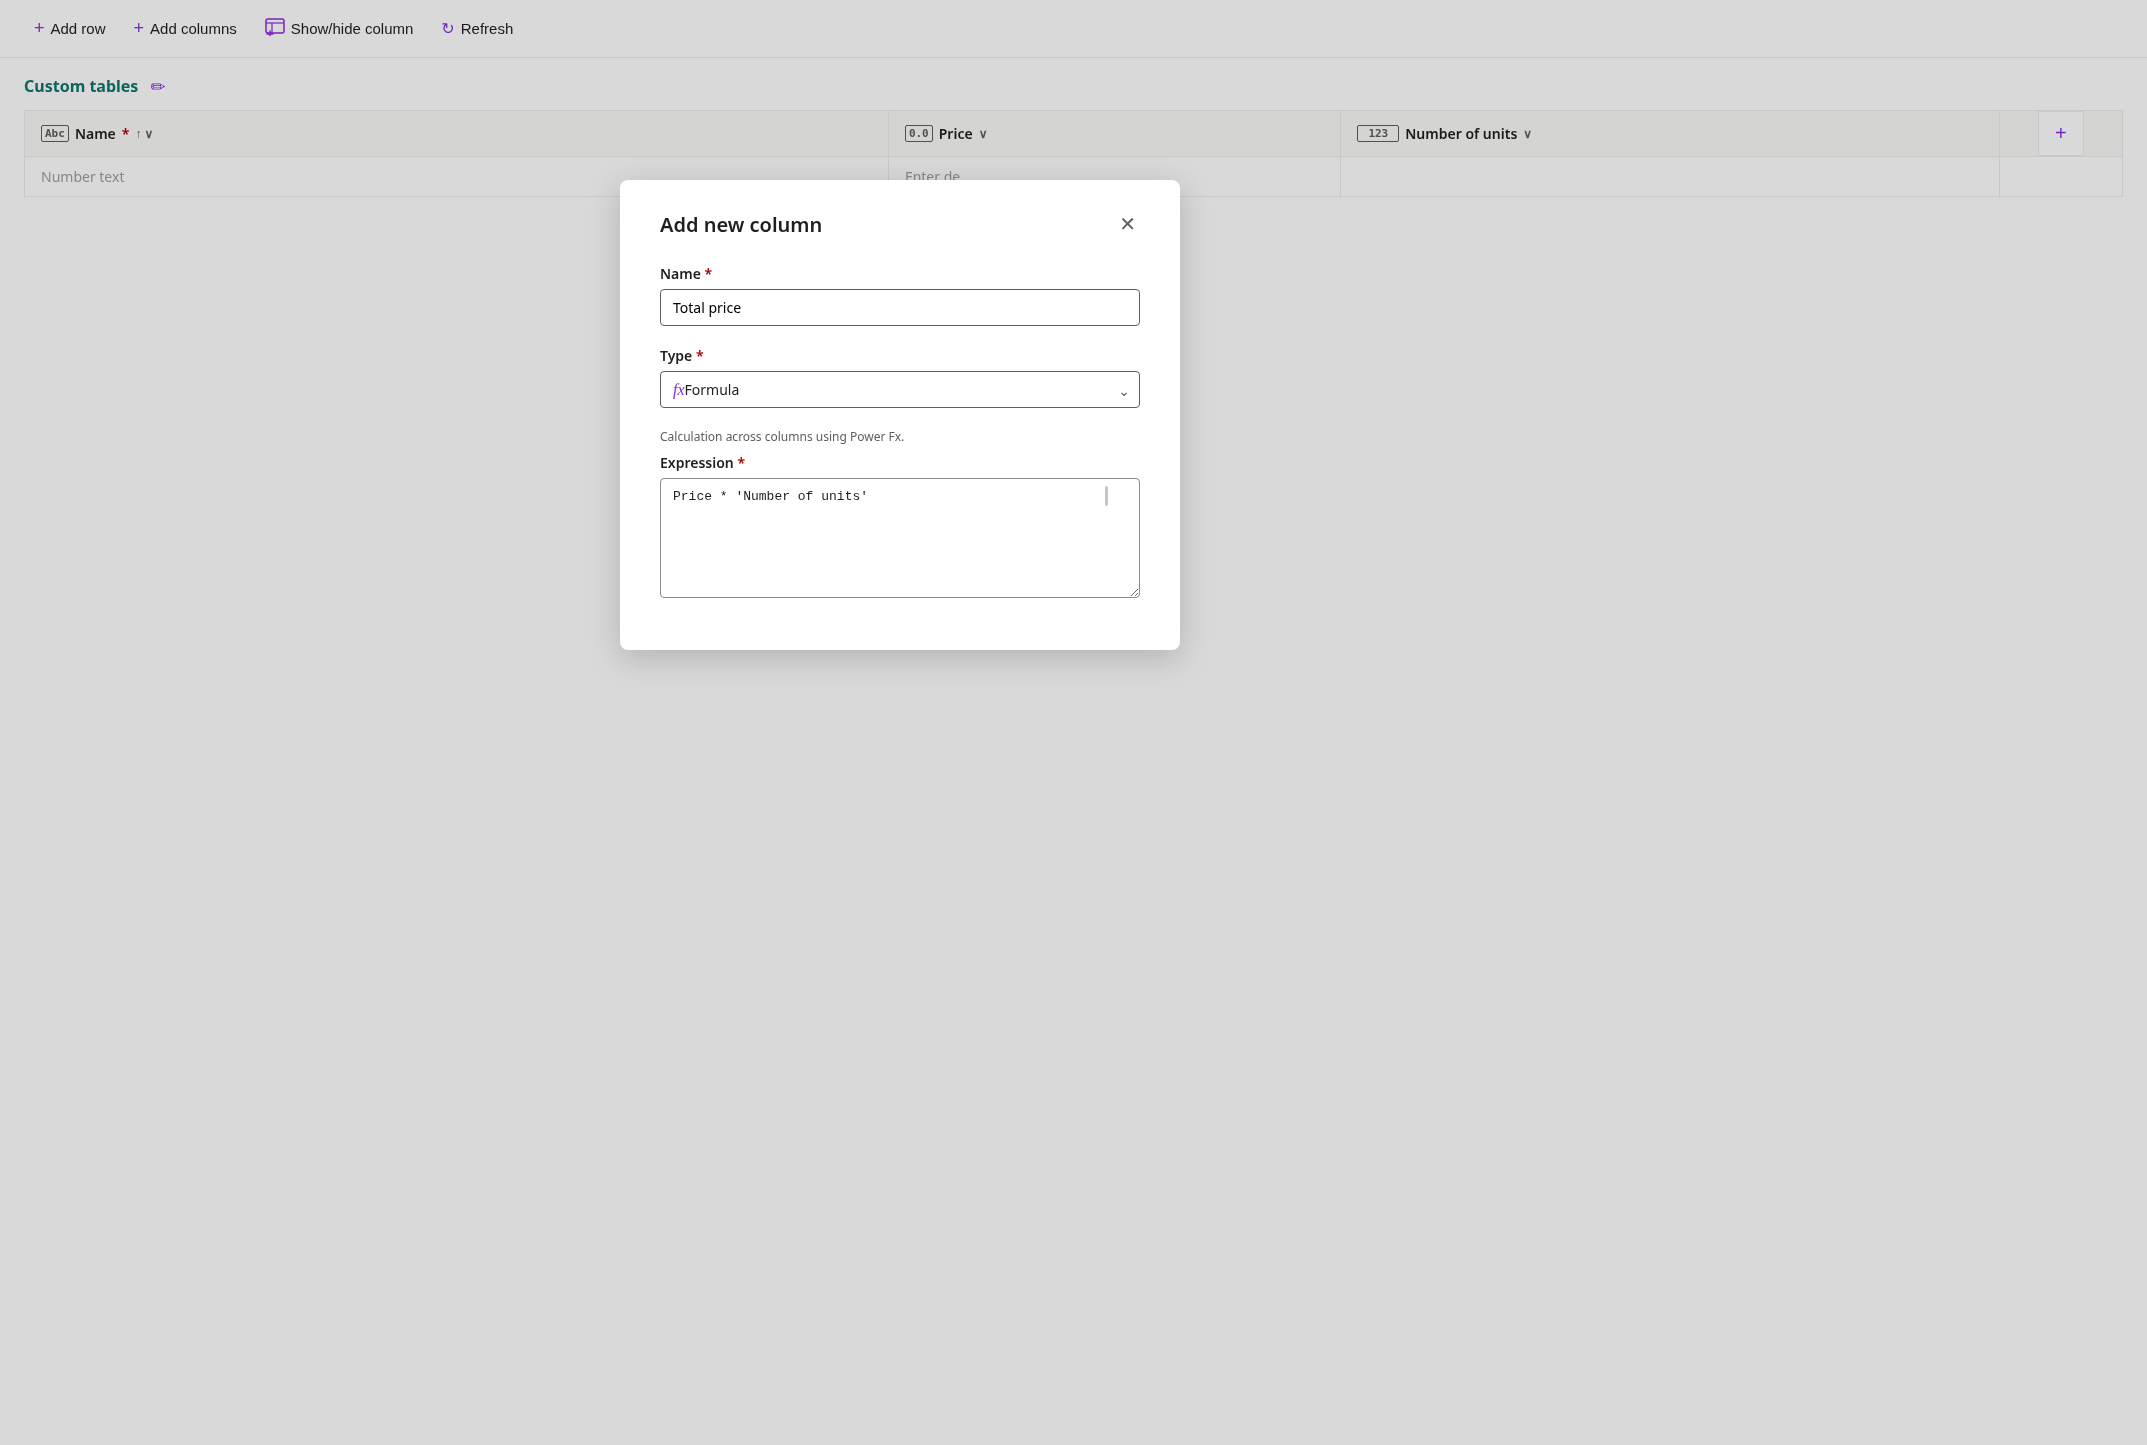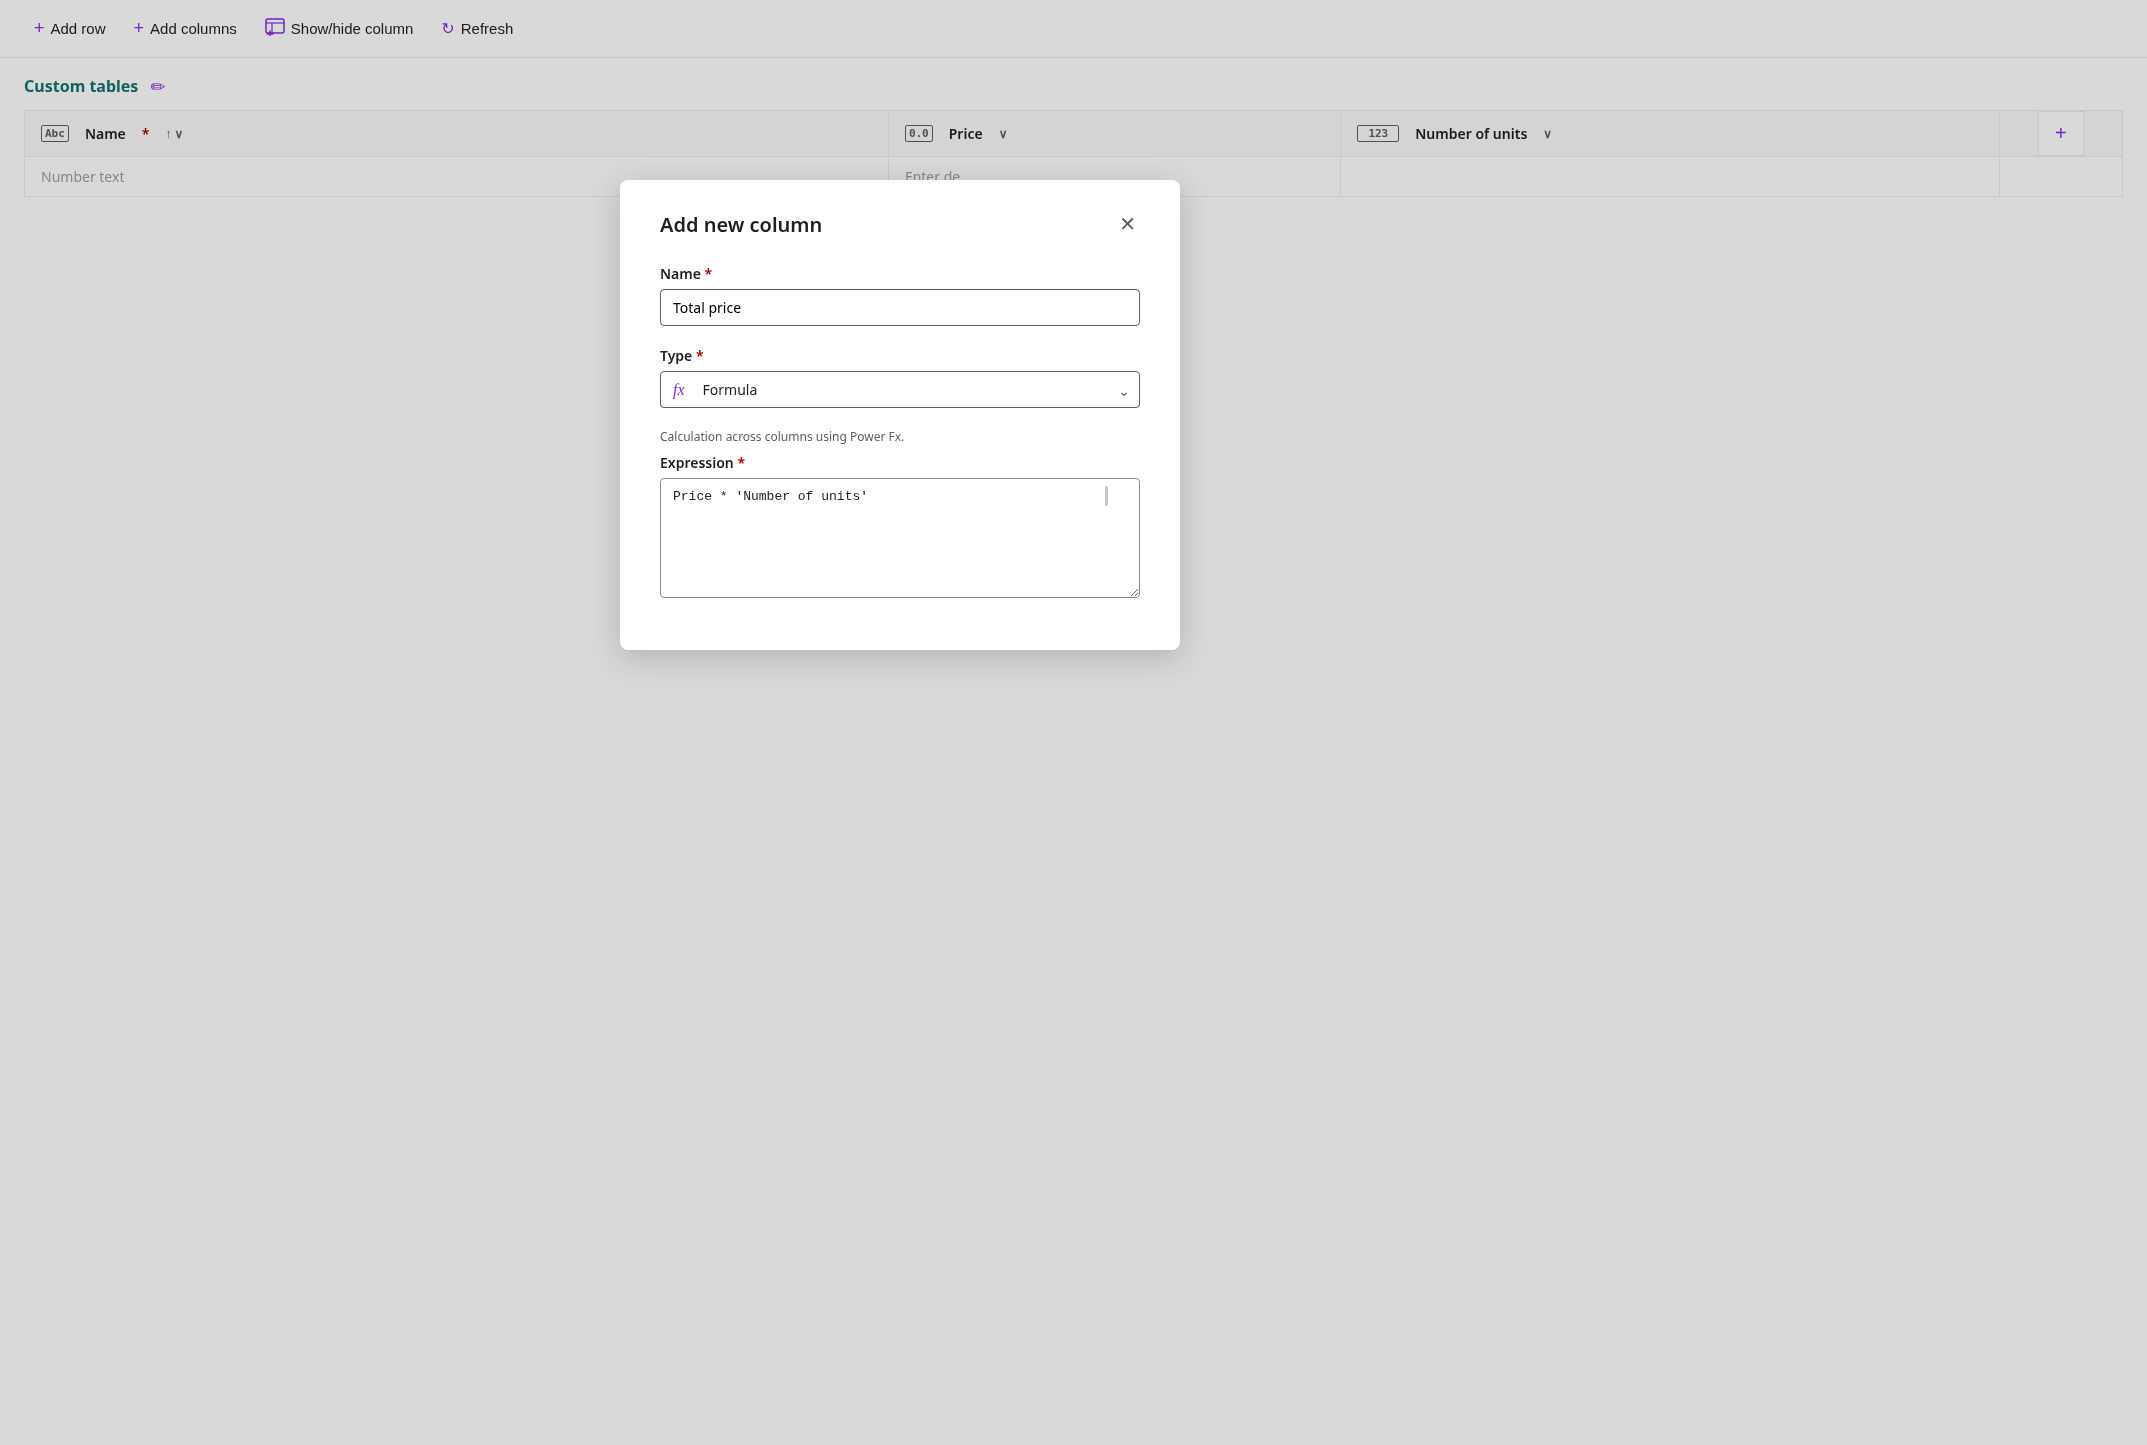--- a/index.html
+++ b/index.html
@@ -78,21 +78,21 @@
       padding: 10px 16px;
       text-align: left;
       font-weight: 600;
       font-size: 14px;
       background: #faf9f8;
       white-space: nowrap;
     }
     .table th .col-header {
       display: flex;
       align-items: center;
-      gap: 16px;
+      gap: 6px;
     }
     .table th .type-icon {
       font-size: 11px;
       border: 1px solid #605e5c;
       padding: 1px 3px;
       border-radius: 2px;
       color: #605e5c;
       font-family: monospace;
     }
     .table th .type-icon-num {
@@ -203,21 +203,21 @@
     .form-select-display {
       width: 100%;
       border: 1px solid #605e5c;
       border-radius: 4px;
       padding: 8px 36px 8px 12px;
       font-size: 14px;
       font-family: inherit;
       background: #fff;
       display: flex;
       align-items: center;
-      gap: 18px;
+      gap: 0;
       cursor: pointer;
     }
     .form-select-display .fx-icon {
       font-style: italic;
       color: #8a2be2;
       font-family: Georgia, serif;
       font-size: 16px;
     }
     .form-select-chevron {
       position: absolute;

